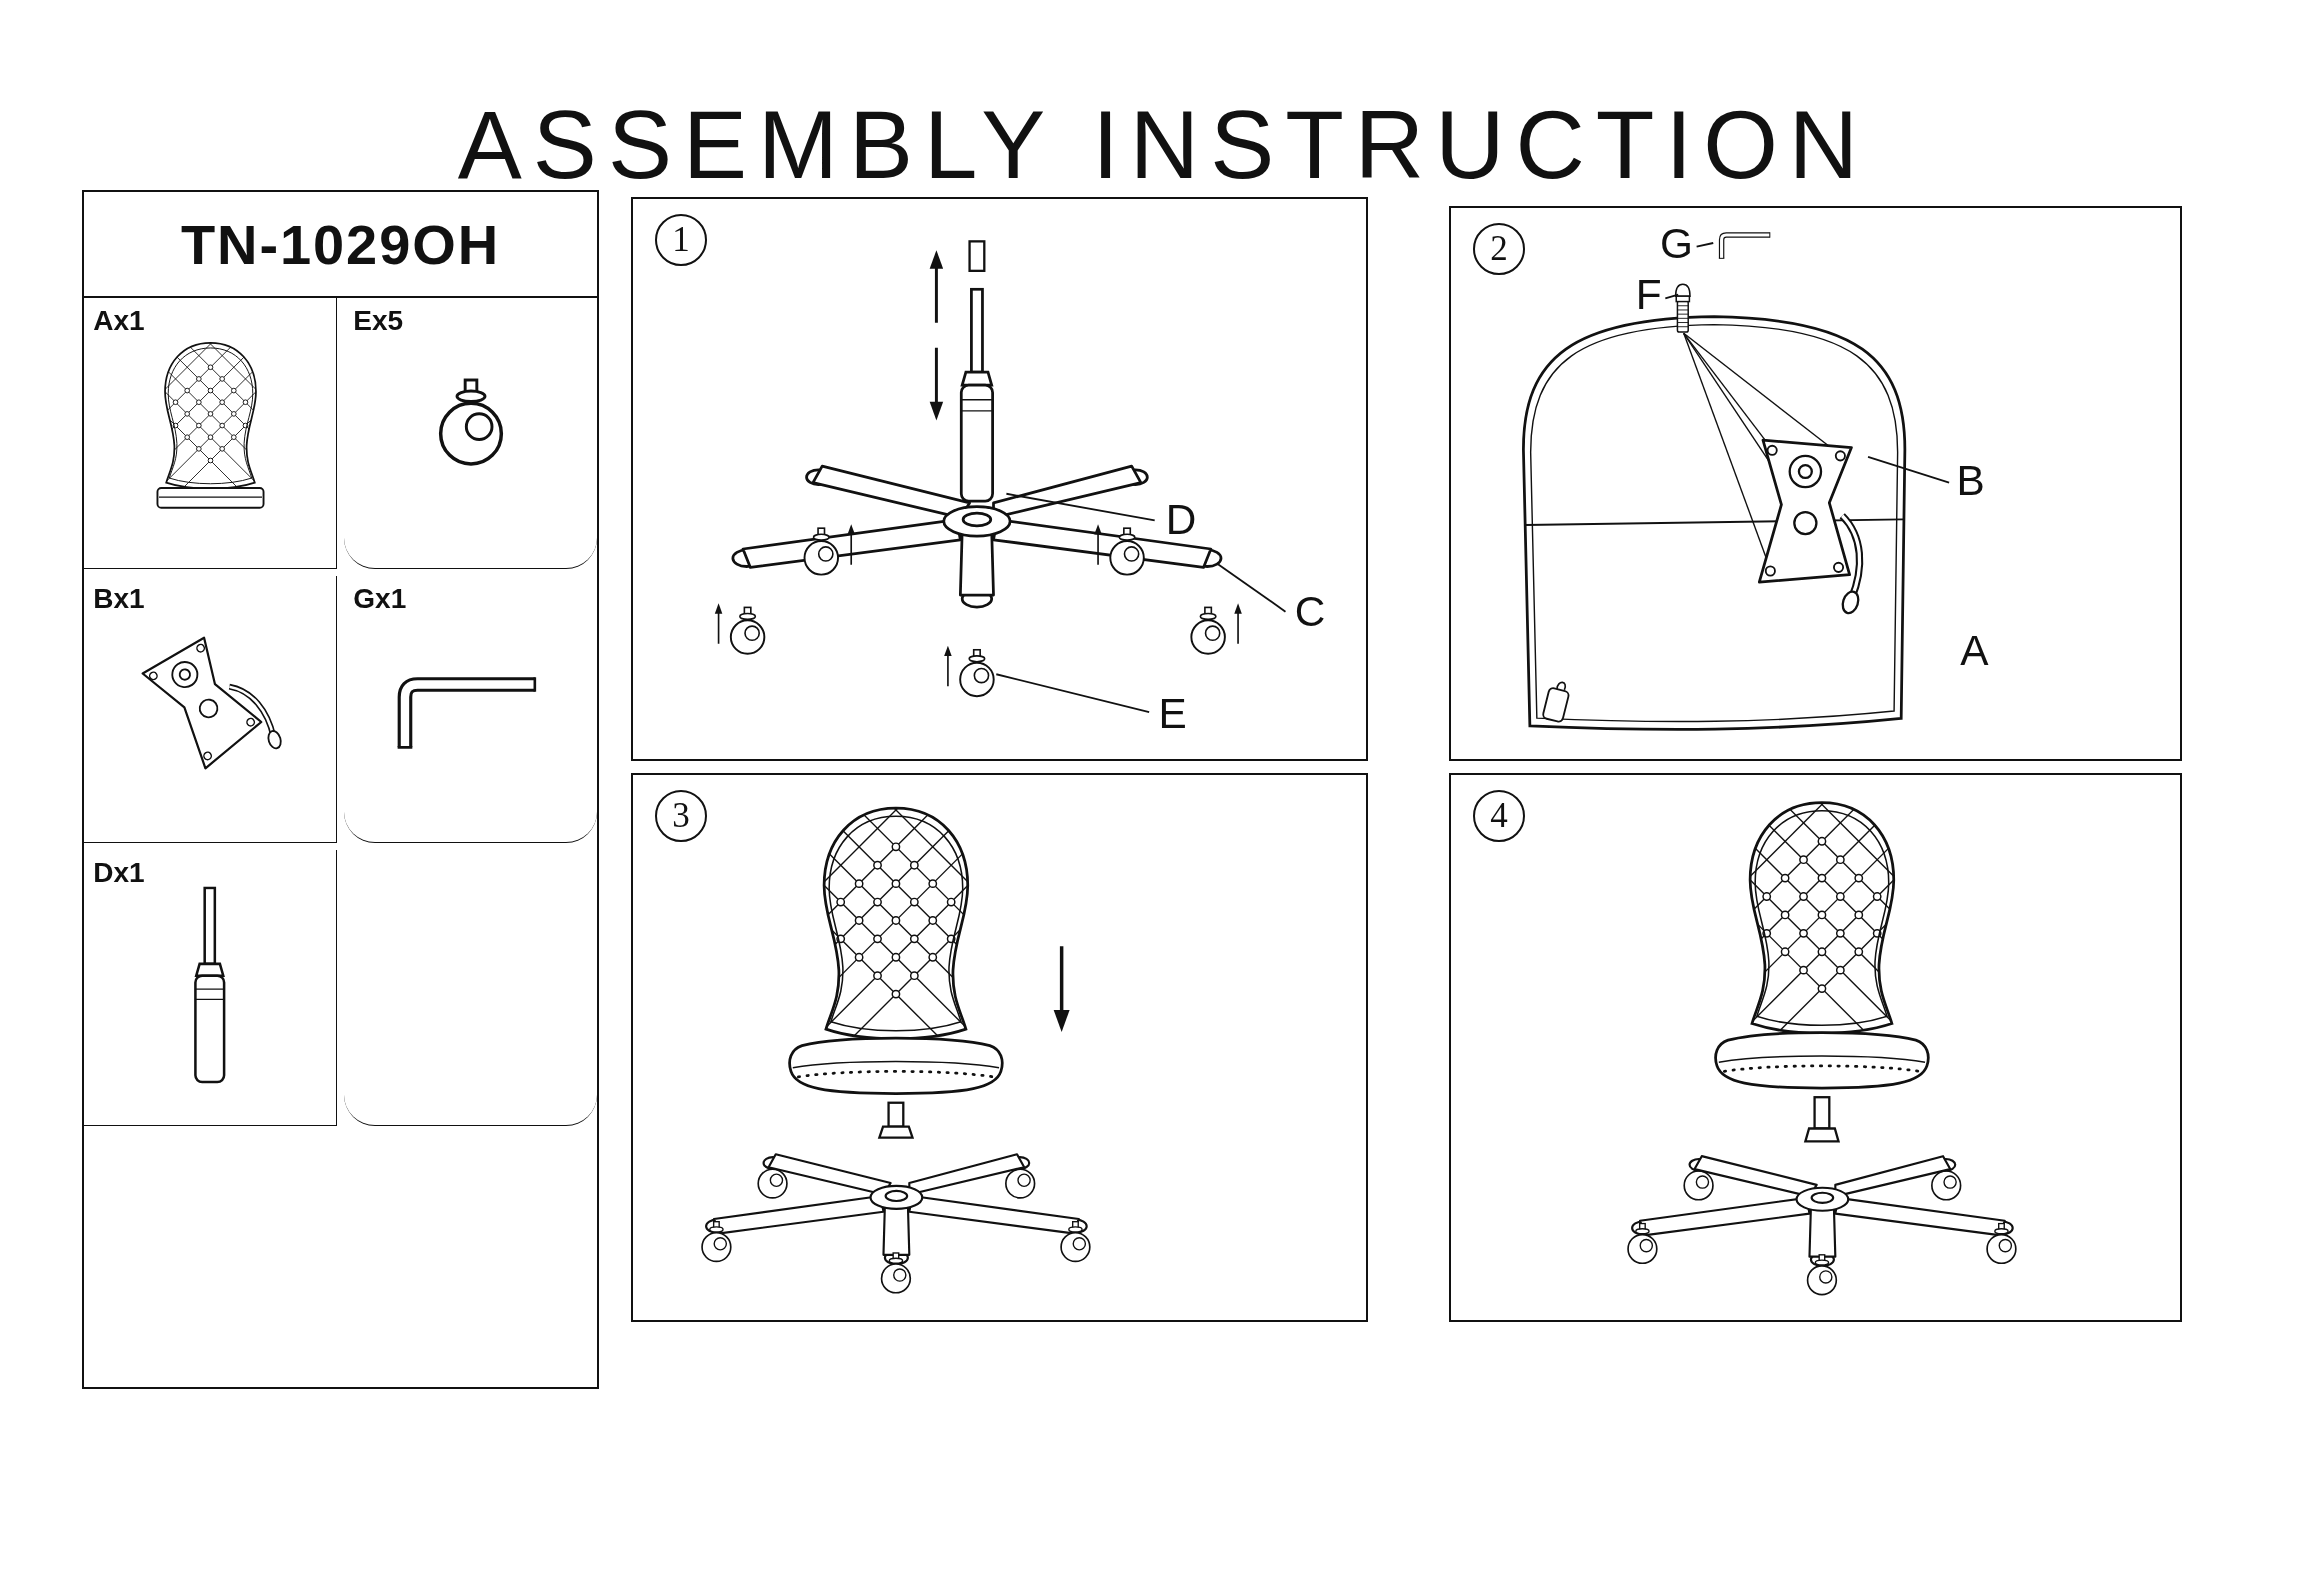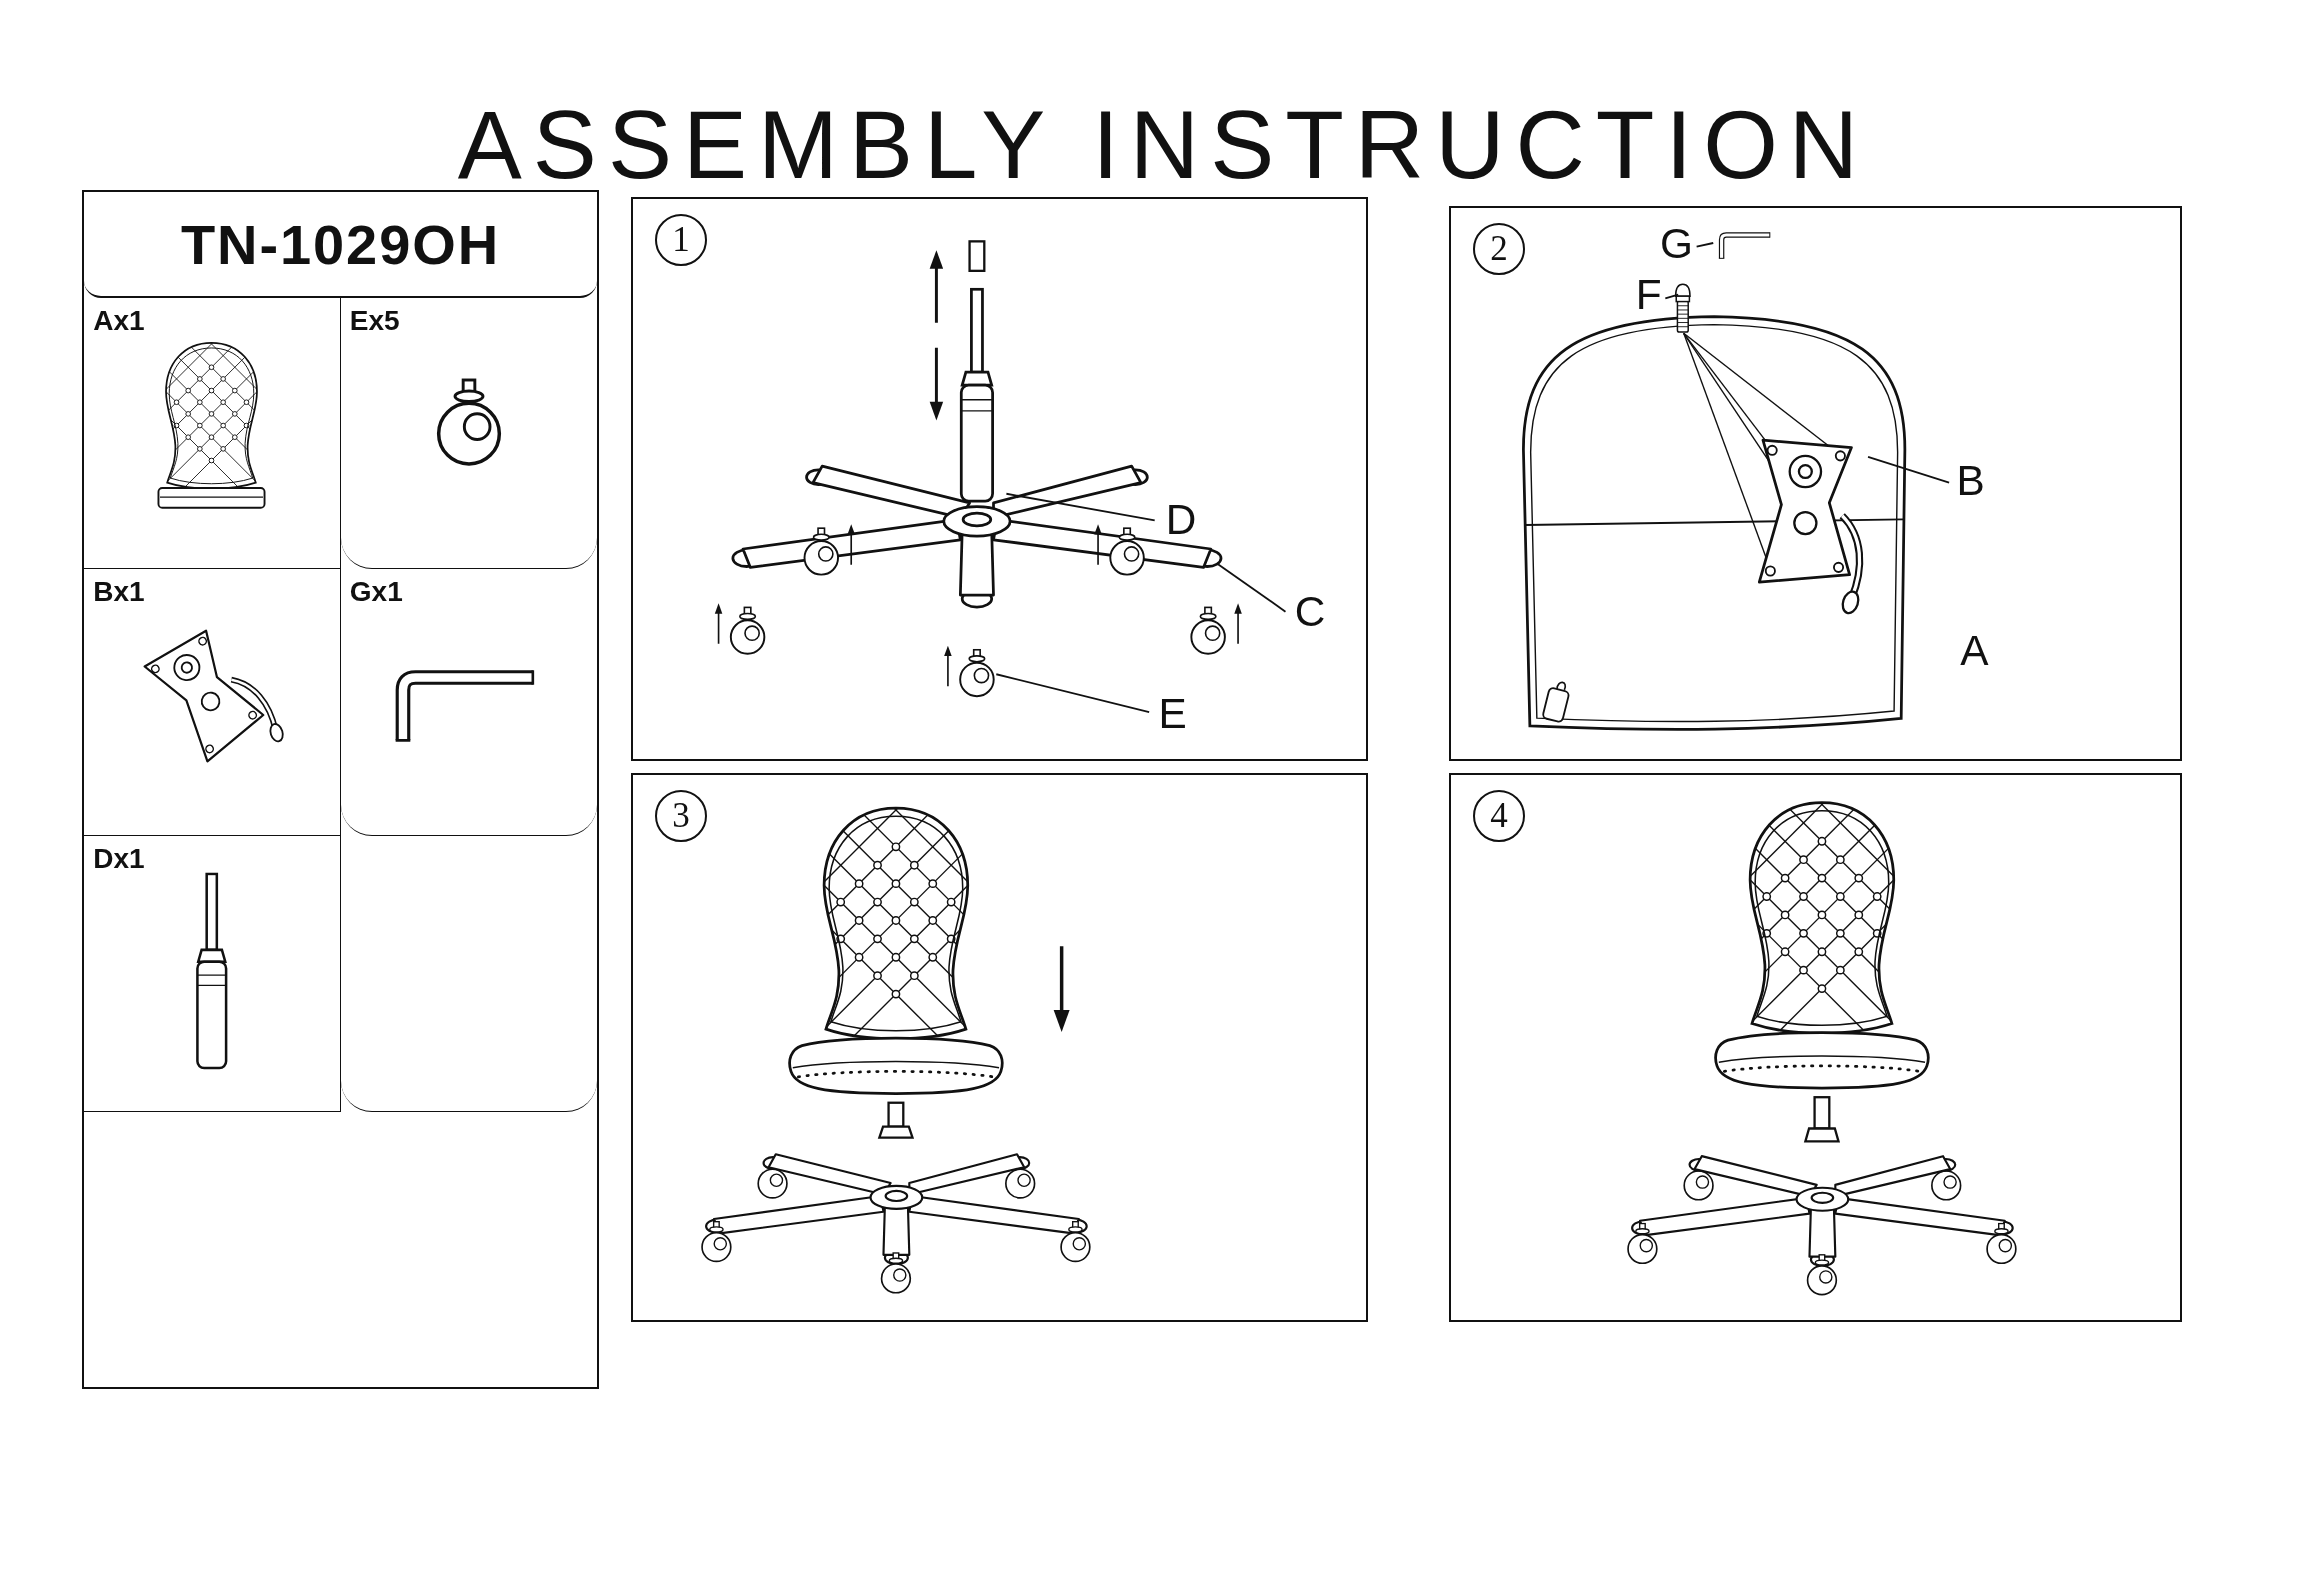--- a/index.html
+++ b/index.html
@@ -11,24 +11,24 @@
     position:absolute;left:0;right:0;top:26px;text-align:center;
     font-size:96px;font-weight:400;letter-spacing:11px;white-space:nowrap;
   }
   
   .parts-box{
     position:absolute;left:82px;top:190px;width:517px;height:1199px;
     border:2.8px solid #111;box-sizing:border-box;display:flex;flex-direction:column;
   }
   .model{
     height:104px;border-bottom:2.8px solid #111;display:flex;align-items:center;justify-content:center;
-    font-size:56px;font-weight:bold;letter-spacing:1.9px;border-radius:17px;
+    font-size:56px;font-weight:bold;letter-spacing:1.9px;
   }
   .parts-grid{
-    flex:1;display:grid;grid-template-columns:1fr 1fr;grid-template-rows:271px 267px 276px 1fr;
+    flex:1;display:grid;grid-template-columns:1fr 1fr;grid-template-rows:271px 267px 276px 1fr;gap:7px;
   }
   .cell{position:relative;border-right:1.9px solid #111;border-bottom:1.9px solid #111;
     display:flex;align-items:center;justify-content:center;box-sizing:border-box;}
   .cell:nth-child(2n){border-right:none;border-radius:31px;}
   .cell:nth-child(7),.cell:nth-child(8){border-bottom:none;}
   .plabel{position:absolute;left:9.3px;top:7.4px;font-size:28px;font-weight:bold;}
   
   .step{position:absolute;border:2.8px solid #111;box-sizing:border-box;background:#fff;}
   .badge{
     position:absolute;left:22px;top:15px;width:48px;height:48px;border:2.3px solid #111;

